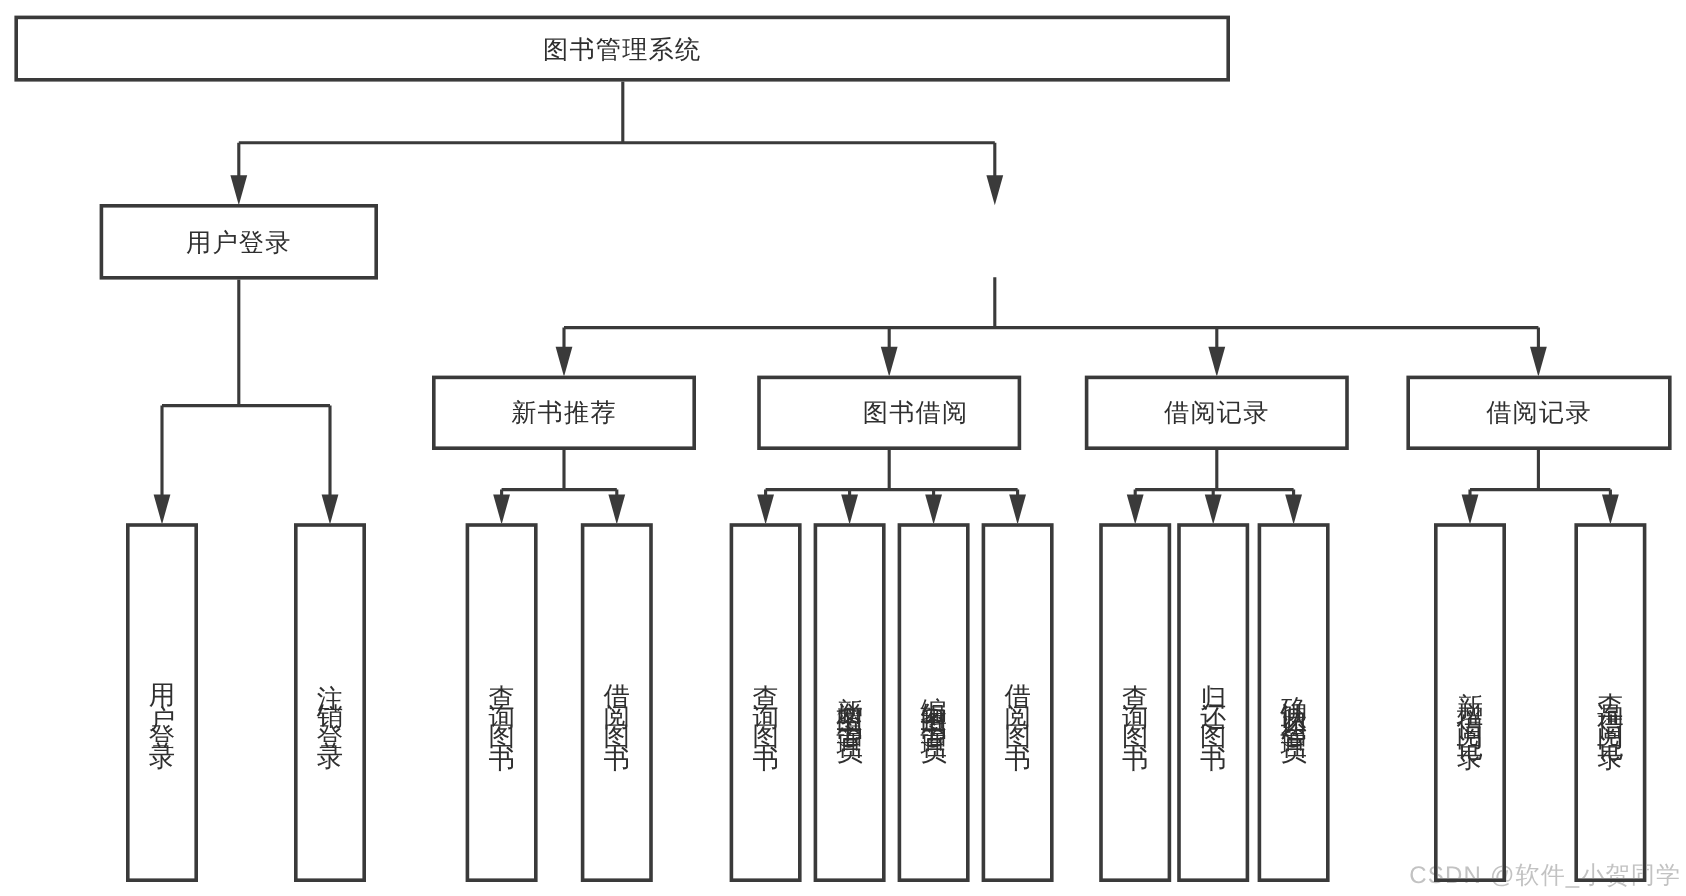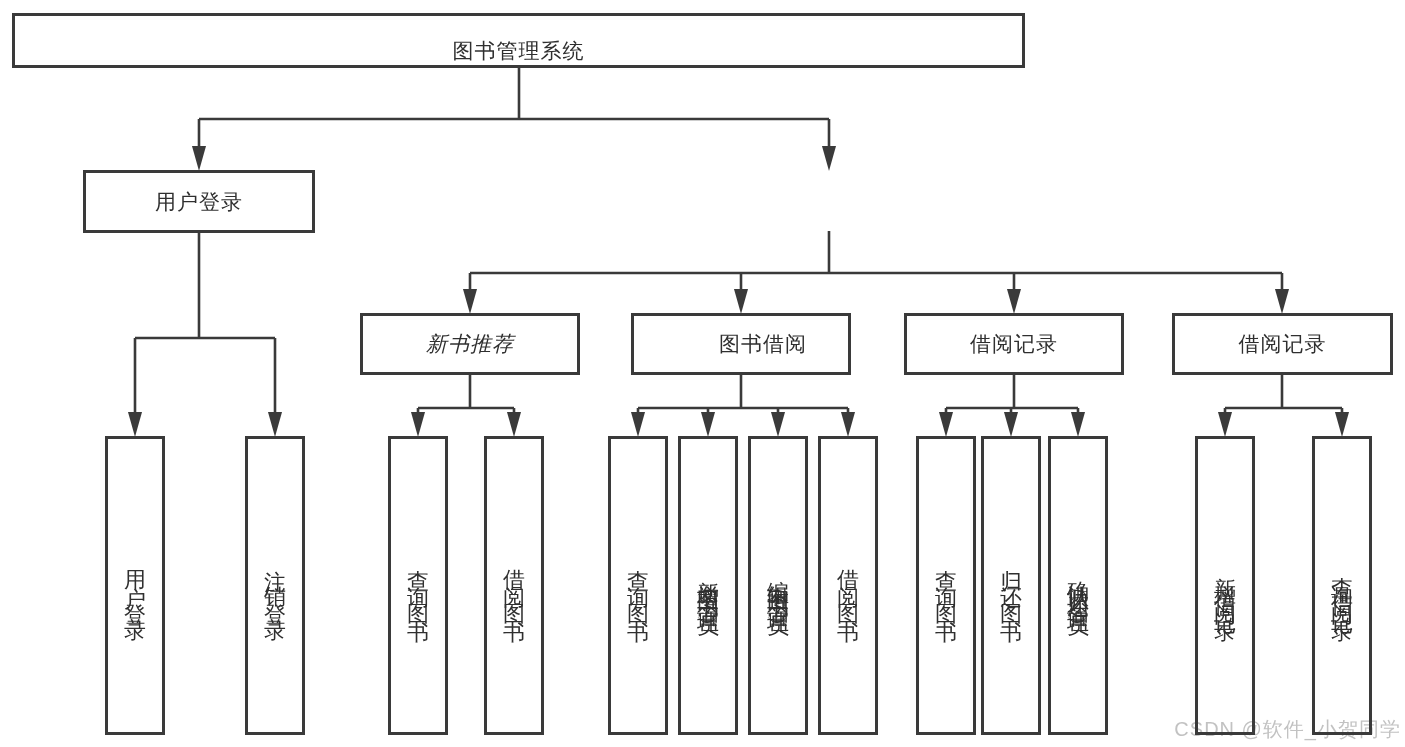--- a/index.html
+++ b/index.html
@@ -36,24 +36,24 @@
     writing-mode: vertical-rl;
     text-orientation: mixed;
     font-size: 22px;
     line-height: 1;
     white-space: nowrap;
   }
   .sp-wide  { letter-spacing: 17px; }
   .sp-mid   { letter-spacing: 9px;  }
   .sp-tight { letter-spacing: 5px;  }
   
-  #n-root   { left: 12px;  top: 13px;  width: 1013px; height: 55px; align-items: flex-end; }
+  #n-root   { left: 12px;  top: 13px;  width: 1013px; height: 55px; }
   #n-login  { left: 83px;  top: 170px; width: 232px;  height: 63px; }
   #n-mgmt   { left: 712px; top: 170px; width: 233px;  height: 62px; }
-  #n-newb   { left: 360px; top: 313px; width: 220px;  height: 62px; font-style: italic; }
+  #n-newb   { left: 360px; top: 313px; width: 220px;  height: 62px; }
   #n-borrow { left: 631px; top: 313px; width: 220px;  height: 62px; padding-left: 44px; }
   #n-cur    { left: 904px; top: 313px; width: 220px;  height: 62px; }
   #n-rec    { left: 1172px;top: 313px; width: 221px;  height: 62px; }
   
   #l-a1 { left: 105px; }  #l-a2 { left: 245px; }
   #l-b1 { left: 388px; }  #l-b2 { left: 484px; }
   #l-c1 { left: 608px; }  #l-c2 { left: 678px; }
   #l-c3 { left: 748px; }  #l-c4 { left: 818px; }
   #l-d1 { left: 916px; }  #l-d2 { left: 981px; }  #l-d3 { left: 1048px; }
   #l-e1 { left: 1195px; } #l-e2 { left: 1312px; }

